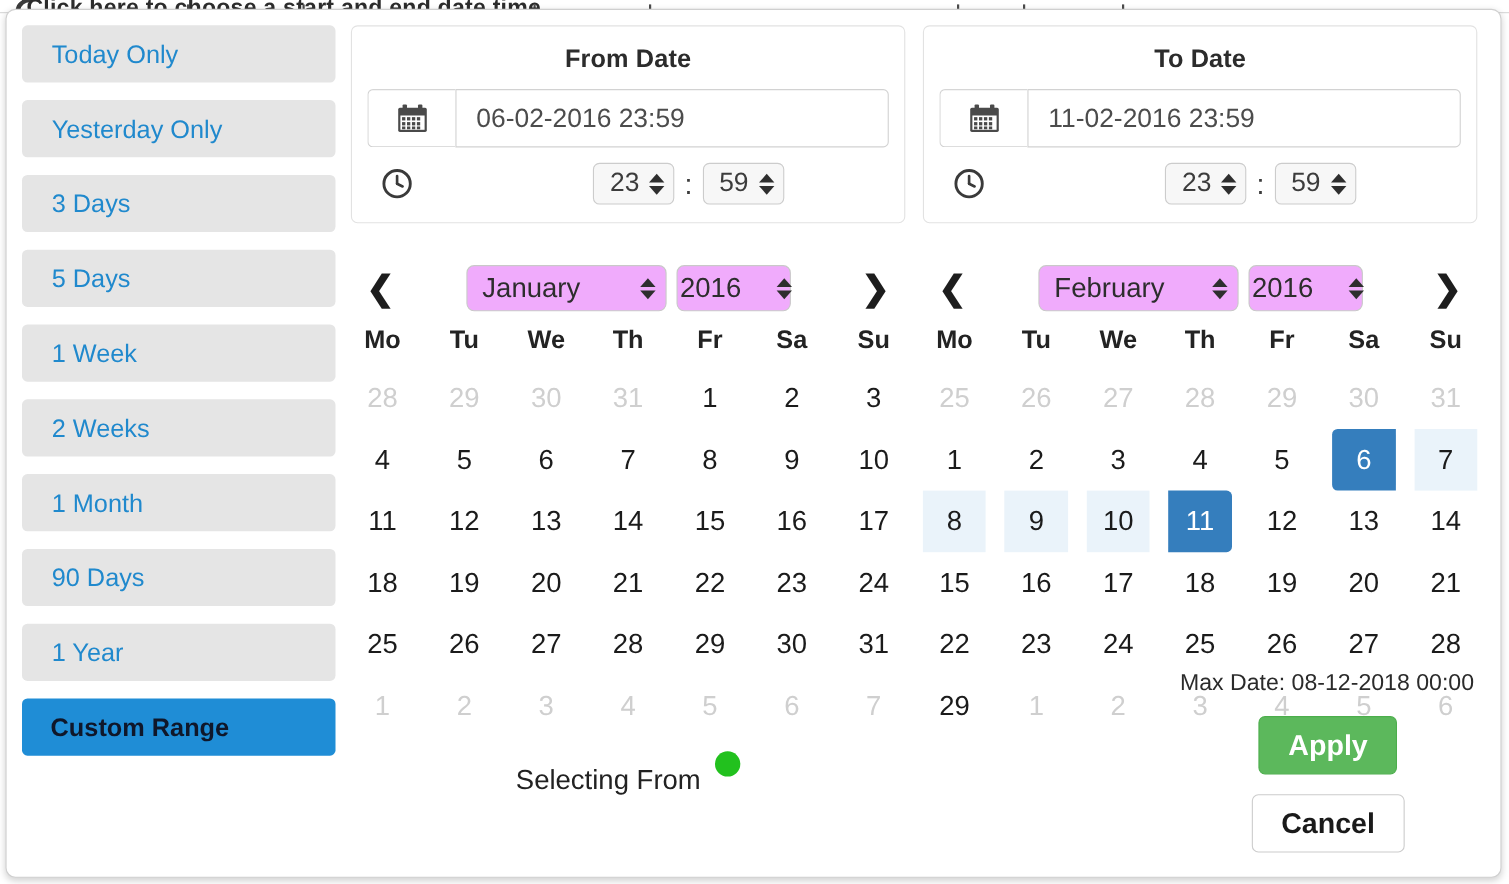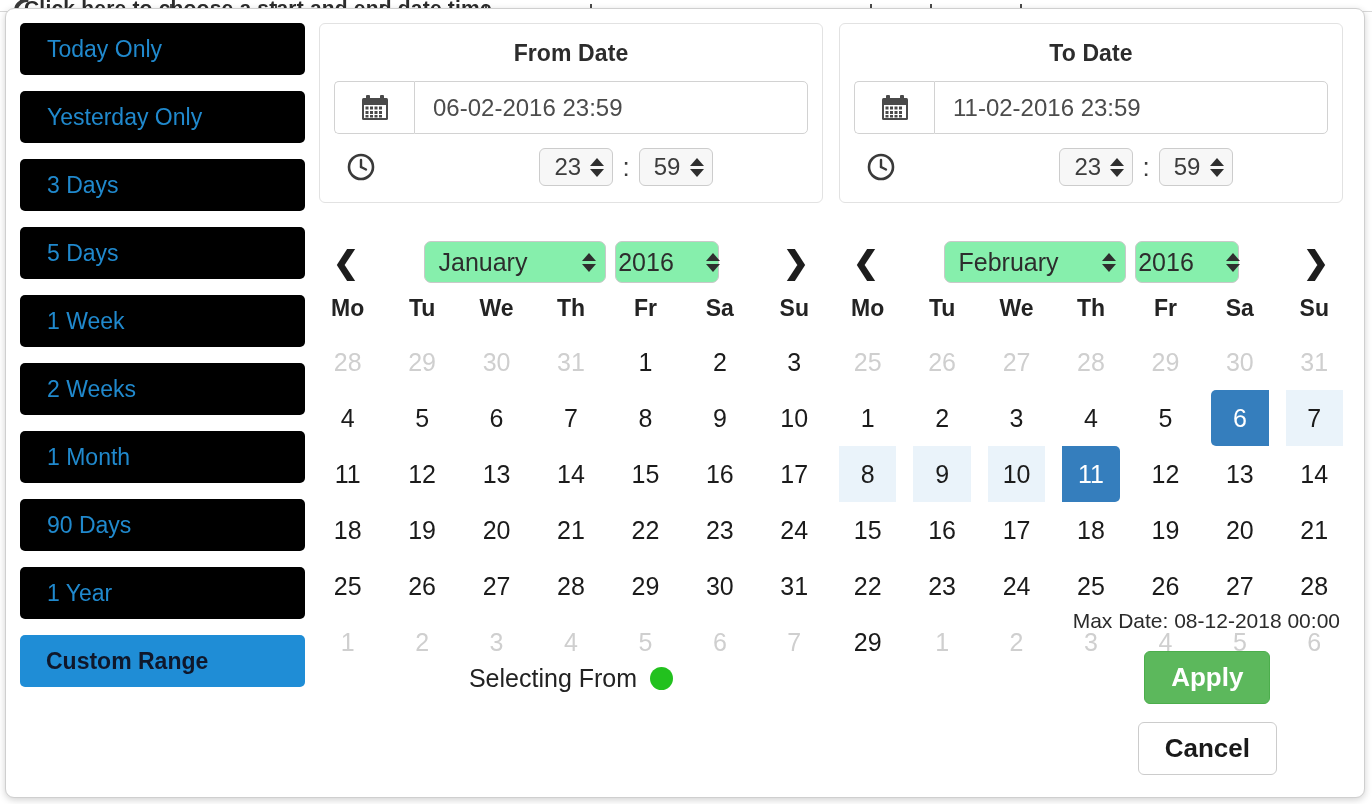--- a/index.html
+++ b/index.html
@@ -65,21 +65,21 @@
 
   
   #ranges {
     position: absolute;
     left: 14px; top: 14px;
     width: 285px;
   }
   .range-btn {
     height: 52px;
     margin-bottom: 16px;
-    background: #000000;
+    background: #e5e5e5;
     border: none;
     border-radius: 5px;
     display: flex;
     align-items: center;
     padding-left: 27px;
     font-family: "Liberation Sans", sans-serif;
     font-size: 23px;
     color: #2089cd;
     cursor: pointer;
     width: 100%;
@@ -199,21 +199,21 @@
     color: #1d1d1d; font-weight: bold;
     cursor: pointer; user-select: none;
   }
   .cal-head-mid {
     flex: 1;
     display: flex; align-items: center; justify-content: center;
     gap: 9px;
   }
   .sel {
     display: flex; align-items: center;
-    background: #86efac;
+    background: #f0abfc;
     border: 1px solid #c9c9c9;
     border-radius: 7px;
     height: 42px;
     padding: 0 9px 0 14px;
     gap: 10px;
     cursor: pointer;
   }
   .sel.month { width: 182px; justify-content: space-between; }
   .sel.year  { width: 104px; justify-content: center; gap: 32px; }
   .sel-val {
@@ -260,20 +260,21 @@
     left: 313px; top: 655px;
     width: 504px;
     display: flex;
     align-items: center;
     justify-content: center;
     gap: 13px;
   }
   #selecting-text {
     font-size: 25px;
     color: #222;
+    margin-top: 31px;
   }
   #selecting-dot {
     width: 23px; height: 23px;
     border-radius: 50%;
     background: #22c11e;
   }
 
   
   #footer {
     position: absolute;

